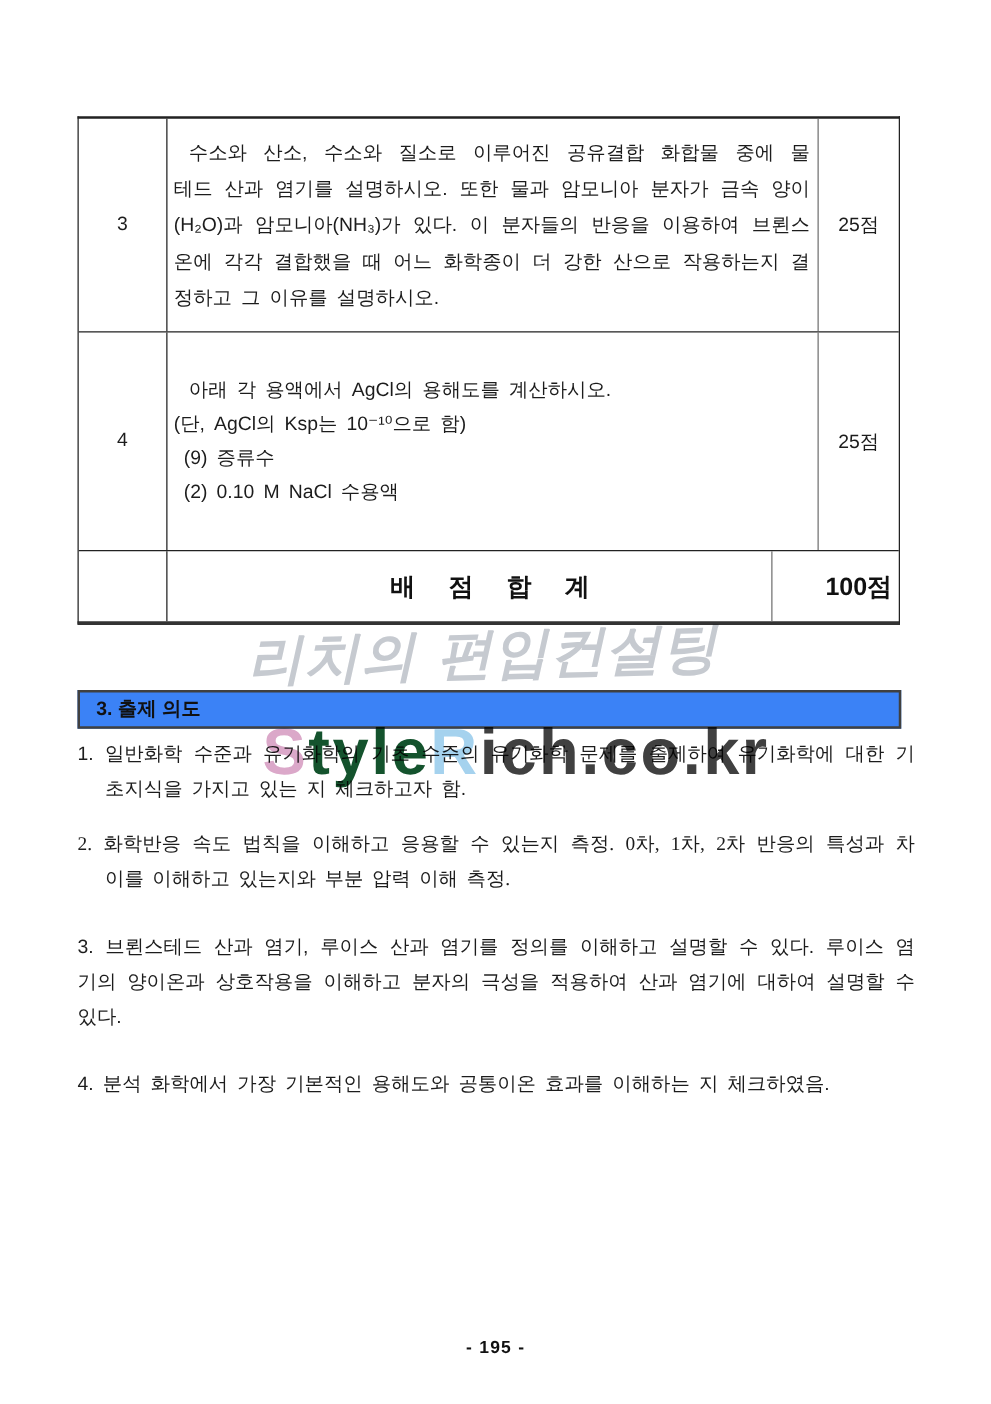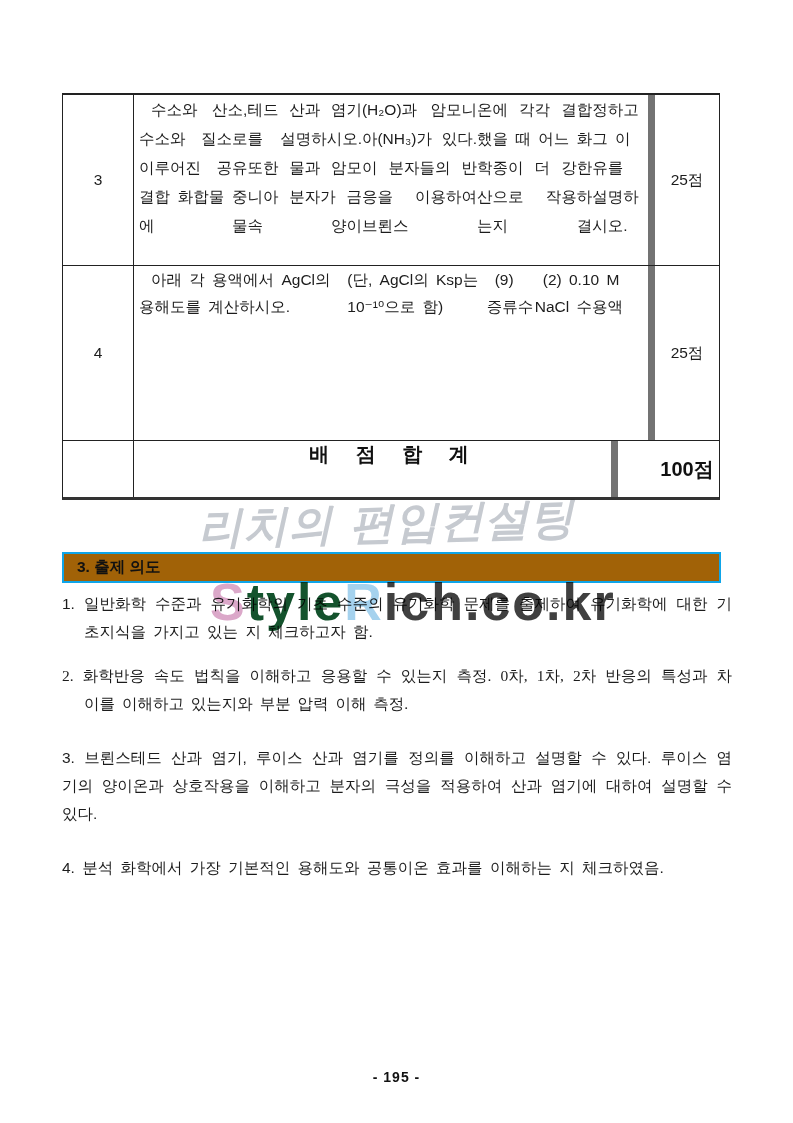--- a/index.html
+++ b/index.html
@@ -18,22 +18,22 @@
     background:#ffffff;z-index:2;
   }
   .trow{display:flex;border-bottom:1px solid #222;box-sizing:border-box;}
   .trow:last-child{border-bottom:none;}
   .cell-no{
     width:71px;flex:0 0 71px;border-right:1px solid #222;
     display:flex;align-items:center;justify-content:center;
     font-size:15.5px;box-sizing:border-box;
   }
   .cell-text{
-    flex:1;border-right:7px solid #737373;padding:0 6px 0 5px;
-    display:flex;flex-direction:row;justify-content:center;box-sizing:border-box;
+    flex:1;border-right:1px solid #737373;padding:0 6px 0 5px;
+    display:flex;flex-direction:column;justify-content:center;box-sizing:border-box;
   }
   .cell-pts{
     width:64px;flex:0 0 64px;display:flex;align-items:center;justify-content:center;
     font-size:15.5px;box-sizing:border-box;
   }
   .row-q3{height:171px;}
   .row-q4{height:175px;}
   .row-sum{height:56px;gap:37px;}
   .qline{font-size:15.5px;line-height:29px;word-spacing:3px;}
   .row-q4 .qline{line-height:27px;}
@@ -56,21 +56,21 @@
   }
   .wm-brand{
     left:210px;top:572px;
     font-size:52px;font-weight:bold;letter-spacing:2px;
     font-family:"Liberation Sans",sans-serif;
   }
 
   
   .section-header{
     position:absolute;left:62px;top:552px;width:659px;height:31px;
-    box-sizing:border-box;background:#a16207;border:2px solid #0ea5e9;
+    box-sizing:border-box;background:#3b82f6;border:2px solid #404040;
     display:flex;align-items:center;padding-left:13px;
     font-weight:bold;font-size:15.5px;color:#111;z-index:2;
   }
 
   
   .intent{position:absolute;left:62px;top:590px;width:670px;z-index:2;}
   .intent-item{margin:0;}
   .intent-item.g16{margin-top:16px;font-family:Liberation Serif, serif;}
   .intent-item.g26{margin-top:26px;}
   .iline{font-size:15.5px;line-height:28px;word-spacing:3px;}

